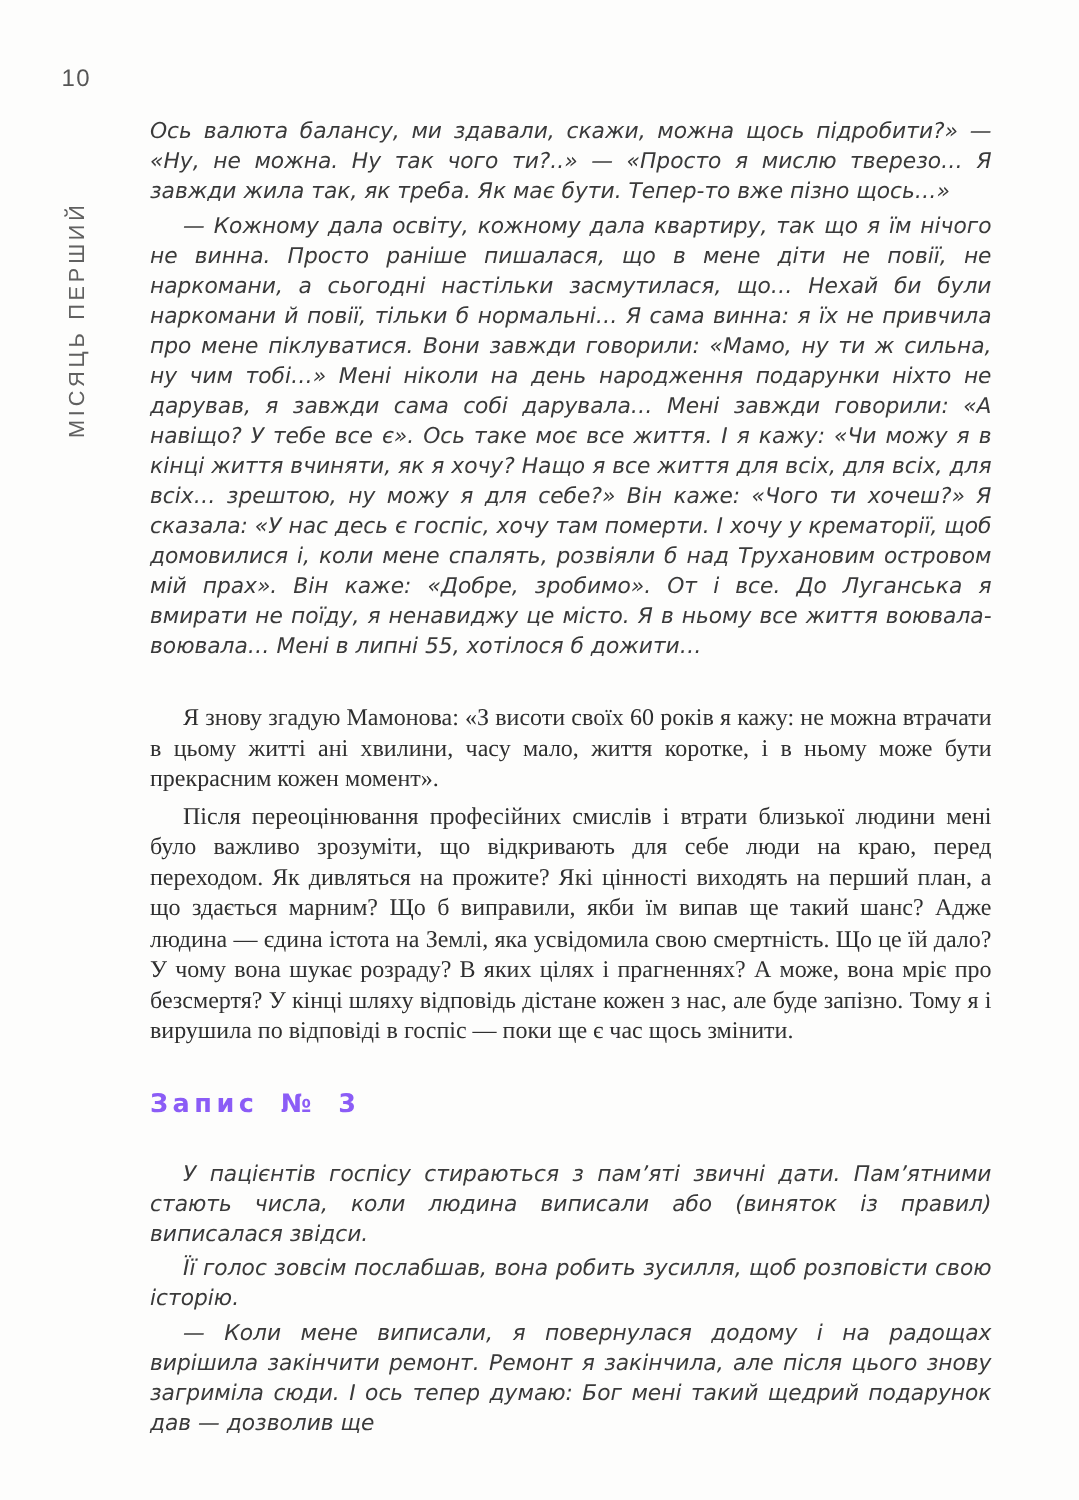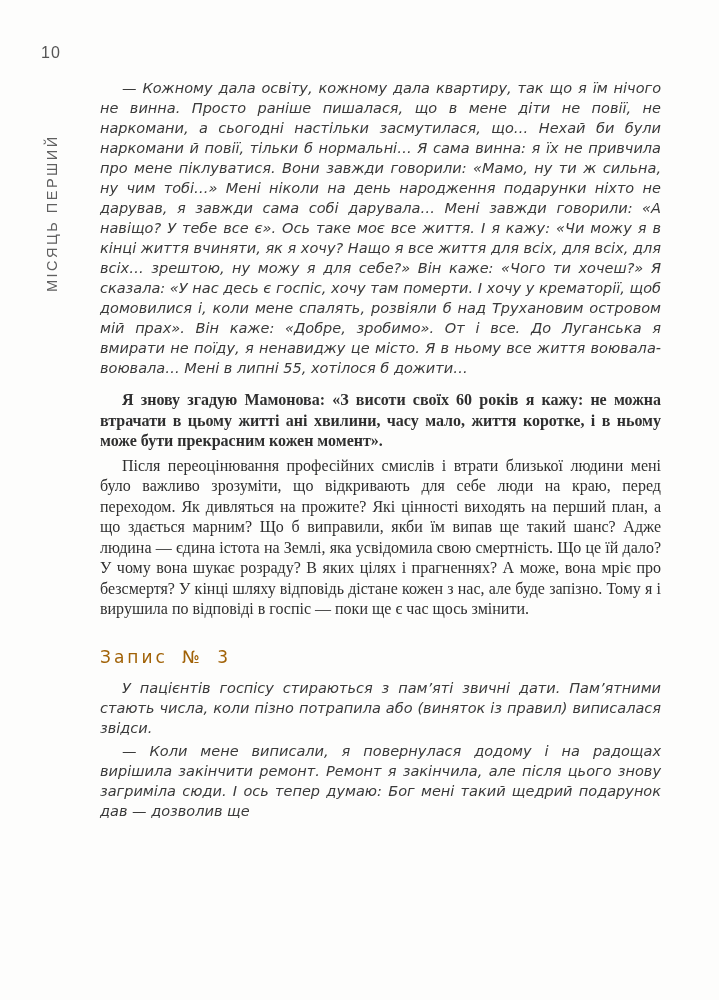--- a/index.html
+++ b/index.html
@@ -57,56 +57,57 @@
     font-family: "Liberation Serif", serif;
     font-size: 16px;
     line-height: 20.5px;
     color: #2f2f2f;
     margin-bottom: 4px;
   }
   p.no-indent {
     text-indent: 0;
   }
   p.section-start {
-    margin-top: 12px;
-    font-weight: bold;
+    margin-top: 28px;
   }
   h2.entry-heading {
-    margin: 26px 0 10px 0;
+    margin: 26px 0 26px 0;
     font-family: "DejaVu Sans", sans-serif;
-    font-weight: 400;
+    font-weight: 700;
     font-size: 17px;
     line-height: 22px;
-    color: #a16207;
+    color: #8b5cf6;
     letter-spacing: 3px;
     word-spacing: 6px;
     text-align: left;
   }
 </style>
 </head>
 <body>
 
 <div class="page">
 
   <div class="page-number">10</div>
 
   <div class="chapter-label">МІСЯЦЬ ПЕРШИЙ</div>
 
   <main class="body-column">
 
+    <p class="par-italic no-indent">Ось валюта балансу, ми здавали, скажи, можна щось підробити?» — «Ну, не можна. Ну так чого ти?..» — «Просто я мислю тверезо… Я завжди жила так, як треба. Як має бути. Тепер-то вже пізно щось…»</p>
 
 
     <p class="par-italic">— Кожному дала освіту, кожному дала квартиру, так що я їм нічого не винна. Просто раніше пишалася, що в мене діти не повії, не наркомани, а сьогодні настільки засмутилася, що… Нехай би були наркомани й повії, тільки б нормальні… Я сама винна: я їх не привчила про мене піклуватися. Вони завжди говорили: «Мамо, ну ти ж сильна, ну чим тобі…» Мені ніколи на день народження подарунки ніхто не дарував, я завжди сама собі дарувала… Мені завжди говорили: «А навіщо? У тебе все є». Ось таке моє все життя. І я кажу: «Чи можу я в кінці життя вчиняти, як я хочу? Нащо я все життя для всіх, для всіх, для всіх… зрештою, ну можу я для себе?» Він каже: «Чого ти хочеш?» Я сказала: «У нас десь є госпіс, хочу там померти. І хочу у крематорії, щоб домовилися і, коли мене спалять, розвіяли б над Трухановим островом мій прах». Він каже: «Добре, зробимо». От і все. До Луганська я вмирати не поїду, я ненавиджу це місто. Я в ньому все життя воювала-воювала… Мені в липні 55, хотілося б дожити…</p>
 
     <p class="par-serif section-start">Я знову згадую Мамонова: «З висоти своїх 60 років я кажу: не можна втрачати в цьому житті ані хвилини, часу мало, життя коротке, і в ньому може бути прекрасним кожен момент».</p>
 
     <p class="par-serif">Після переоцінювання професійних смислів і втрати близької людини мені було важливо зрозуміти, що відкривають для себе люди на краю, перед переходом. Як дивляться на прожите? Які цінності виходять на перший план, а що здається марним? Що б виправили, якби їм випав ще такий шанс? Адже людина — єдина істота на Землі, яка усвідомила свою смертність. Що це їй дало? У чому вона шукає розраду? В яких цілях і прагненнях? А може, вона мріє про безсмертя? У кінці шляху відповідь дістане кожен з нас, але буде запізно. Тому я і вирушила по відповіді в госпіс — поки ще є час щось змінити.</p>
 
     <h2 class="entry-heading">Запис № 3</h2>
 
-    <p class="par-italic">У пацієнтів госпісу стираються з пам’яті звичні дати. Пам’ятними стають числа, коли пізно потрапила або (виняток із правил) виписалася звідси.</p>
+    <p class="par-italic">У пацієнтів госпісу стираються з пам’яті звичні дати. Пам’ятними стають числа, коли людина виписали або (виняток із правил) виписалася звідси.</p>
 
 
+    <p class="par-italic">Її голос зовсім послабшав, вона робить зусилля, щоб розповісти свою історію.</p>
 
     <p class="par-italic">— Коли мене виписали, я повернулася додому і на радощах вирішила закінчити ремонт. Ремонт я закінчила, але після цього знову загриміла сюди. І ось тепер думаю: Бог мені такий щедрий подарунок дав — дозволив ще</p>
 
   </main>
 </div>
 
 </body></html>

